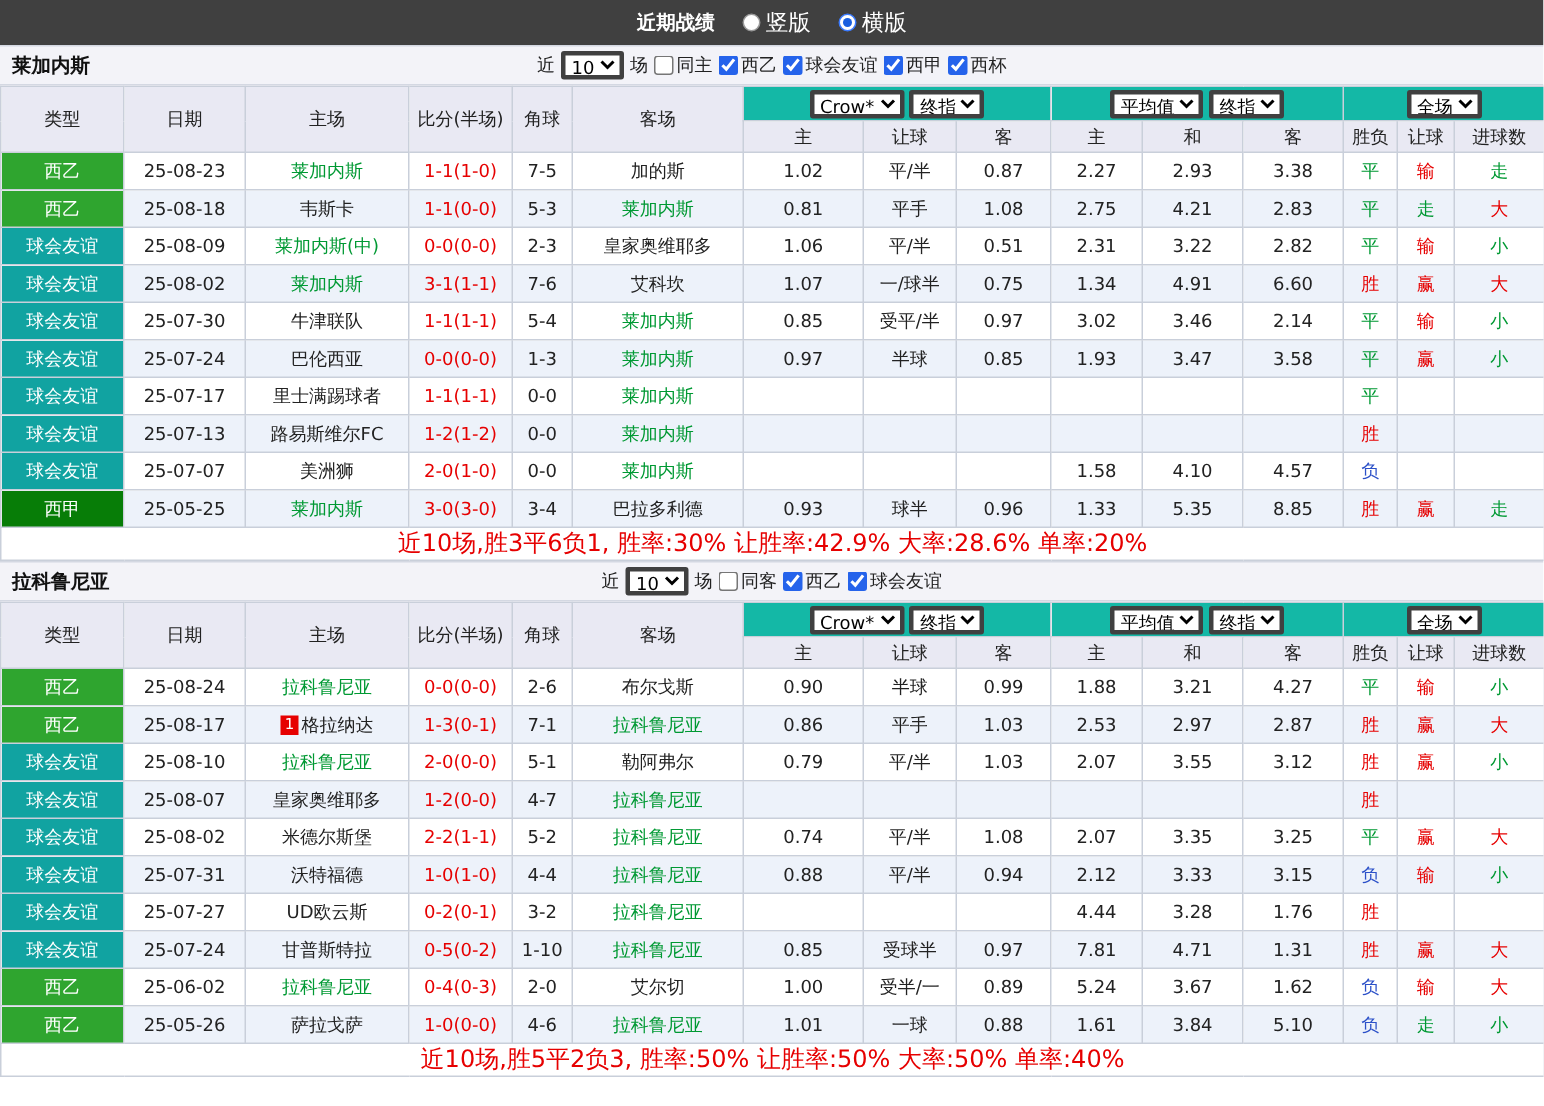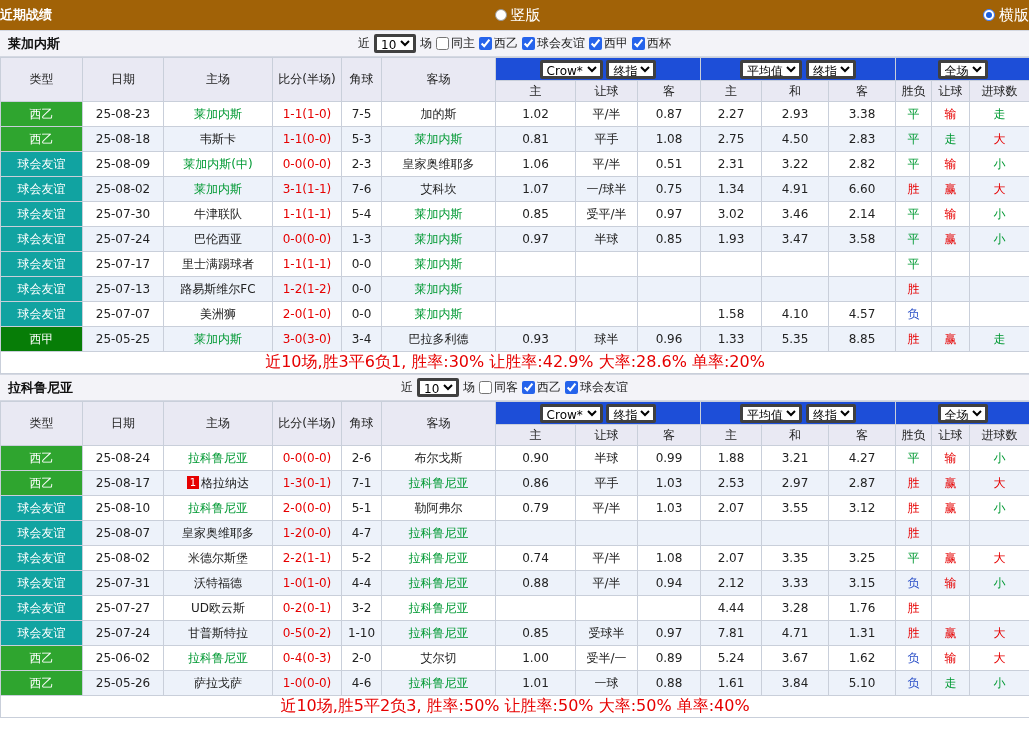--- a/index.html
+++ b/index.html
@@ -41,41 +41,41 @@
     border:3px solid #404040; background:#fff; border-radius:2px;
   }
   
   table.results { width:1029px; border-collapse:collapse; table-layout:fixed; }
   .results th, .results td {
     border:1px solid #c9cfda; text-align:center; padding:0 1px;
     white-space:nowrap; overflow:hidden;
   }
   .results thead th { background:#e9e9f3; font-weight:normal; color:#222; height:21px; }
   .results thead tr.hrow1 th { height:23px; }
-  .results thead th.selcell { background:#1d4ed8;margin-top:12px; }
+  .results thead th.selcell { background:#14b8a6;margin-top:12px; }
   tr.odd  td { background:#fff; }
   tr.even td { background:#edf2fa; }
   .results tbody td { height:25px; }
   td.type  { color:#fff; }
   td.score { color:var(--red,#e60000); }
   td.team  { color:#222; }
   td.team.focus { color:var(--green,#009933); }
   td.summary {
     color:var(--red,#e60000); height:22px; background:#fff; font-size:16px;
   }
   .redbadge {
     display:inline-block; min-width:12px; height:13px; line-height:13px;
     background:#e60000; color:#fff; font-size:10px; padding:0 1px;
     margin-right:2px; vertical-align:1px;
   }
 </style>
 </head>
 <body>
 
-<div class="topbar" style="background: #a16207; justify-content: space-between;">
+<div class="topbar" style="background: #404040;">
   <span class="title">近期战绩</span>
   <span class="radio-opt">
     <span class="radio-dot"></span>
     <span>竖版</span>
   </span>
   <span class="radio-opt">
     <span class="radio-dot sel"></span>
     <span>横版</span>
   </span>
 </div>
@@ -178,21 +178,21 @@
           <td class="type" style="background: rgb(47, 165, 47);">西乙</td>
           <td class="date">25-08-18</td>
           <td class="team"><span>韦斯卡</span></td>
           <td class="score">1-1(0-0)</td>
           <td class="corners">5-3</td>
           <td class="team focus"><span>莱加内斯</span></td>
           <td class="num">0.81</td>
           <td class="num">平手</td>
           <td class="num">1.08</td>
           <td class="num">2.75</td>
-          <td class="num">4.50</td>
+          <td class="num">4.21</td>
           <td class="num">2.83</td>
           <td class="res" style="color: rgb(0, 153, 51);">平</td>
           <td class="res" style="color: rgb(0, 153, 51);">走</td>
           <td class="res" style="color: rgb(230, 0, 0);">大</td>
         </tr>
         <tr class="odd">
           <td class="type" style="background: rgb(17, 163, 161);">球会友谊</td>
           <td class="date">25-08-09</td>
           <td class="team focus"><span>莱加内斯(中)</span></td>
           <td class="score">0-0(0-0)</td>

